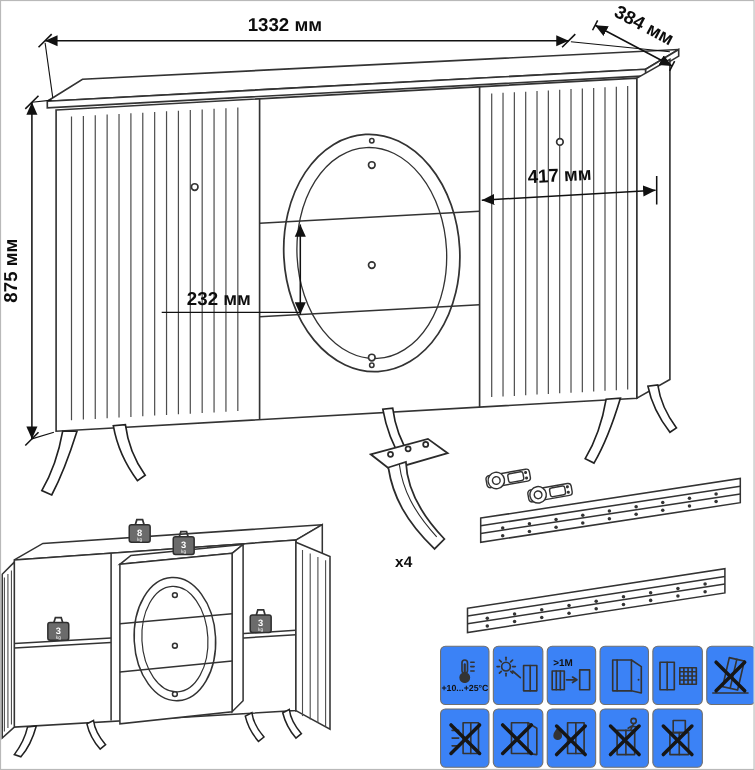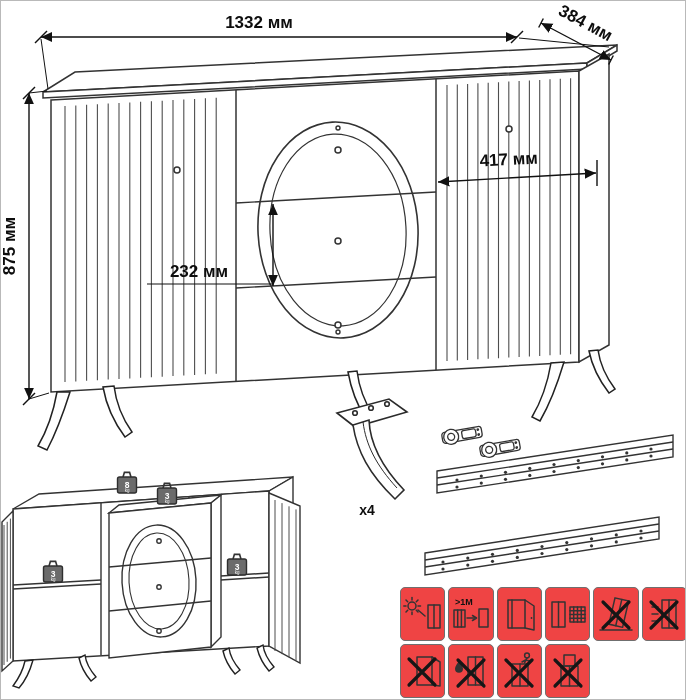--- a/index.html
+++ b/index.html
@@ -13,21 +13,21 @@
   .dim{font-size:17px;font-weight:bold;fill:#0d0d0d;}
   .qty{font-size:14px;font-weight:bold;fill:#0d0d0d;}
   .wnum{font-size:8.5px;font-weight:bold;fill:#ffffff;}
   .wkg{font-size:4.5px;fill:#f0f0f0;}
   
   #care-grid{
     position:absolute;left:399px;top:586px;width:287px;
     display:grid;grid-template-columns:repeat(6,1fr);grid-auto-rows:54px;gap:3px;
   }
   .cell{
-    background:#ef4444;border:1.6px solid #6f6f6f;border-radius:5px;
+    background:#3b82f6;border:1.6px solid #6f6f6f;border-radius:5px;
     display:flex;flex-direction:column;align-items:center;justify-content:center;
     gap:1px;overflow:hidden;
   }
   .cell svg{stroke:#333;fill:none;stroke-width:1.5;stroke-linecap:round;stroke-linejoin:round;}
   .cell .xmark{stroke:#161616;stroke-width:3.2;}
   .cell-label{font-size:8px;font-weight:bold;color:#111;line-height:1;white-space:nowrap;}
 </style>
 </head>
 <body>
 
@@ -297,20 +297,31 @@
         <circle cx="565.8" cy="548.6" r="1.6"></circle>
         <circle cx="590.5" cy="544.8" r="1.6"></circle>
         <circle cx="615.3" cy="540.9" r="1.6"></circle>
         <circle cx="640.0" cy="537.0" r="1.6"></circle>
       </g>
   </g>
 </svg>
 
 <div id="care-grid">
   <div class="cell">
+    <svg width="40" height="22" viewBox="0 0 40 22">
+      <rect x="17" y="1" width="5" height="12" rx="2.5"></rect>
+      <line x1="19.5" y1="5" x2="19.5" y2="13" stroke-width="2"></line>
+      <circle cx="19.5" cy="17" r="4.2" fill="#333"></circle>
+      <line x1="25" y1="3" x2="28" y2="3"></line>
+        <line x1="25" y1="7" x2="28" y2="7"></line>
+        <line x1="25" y1="11" x2="28" y2="11"></line>
+    </svg>
+    <span class="cell-label">+10...+25°C</span>
+  </div>
+  <div class="cell">
     <svg width="40" height="36" viewBox="0 0 40 36">
       <circle cx="9" cy="10" r="4"></circle>
       <line x1="9" y1="1.5" x2="9" y2="4"></line>
         <line x1="9" y1="16" x2="9" y2="18.5"></line>
       <line x1="0.8" y1="10" x2="3" y2="10"></line>
         <line x1="15" y1="10" x2="17.5" y2="10"></line>
       <line x1="3" y1="4" x2="4.7" y2="5.7"></line>
         <line x1="13.3" y1="14.3" x2="15" y2="16"></line>
       <line x1="3" y1="16" x2="4.7" y2="14.3"></line>
         <line x1="13.3" y1="5.7" x2="15" y2="4"></line>

